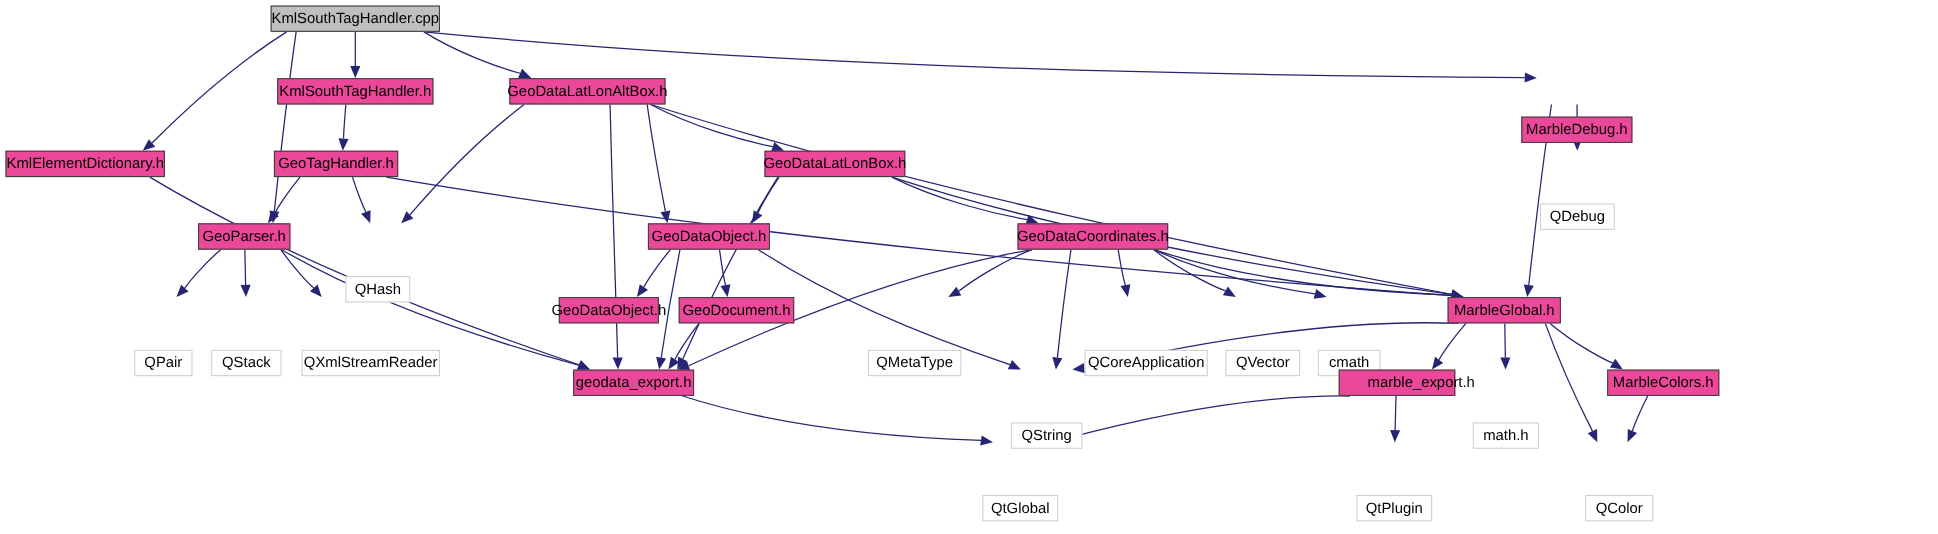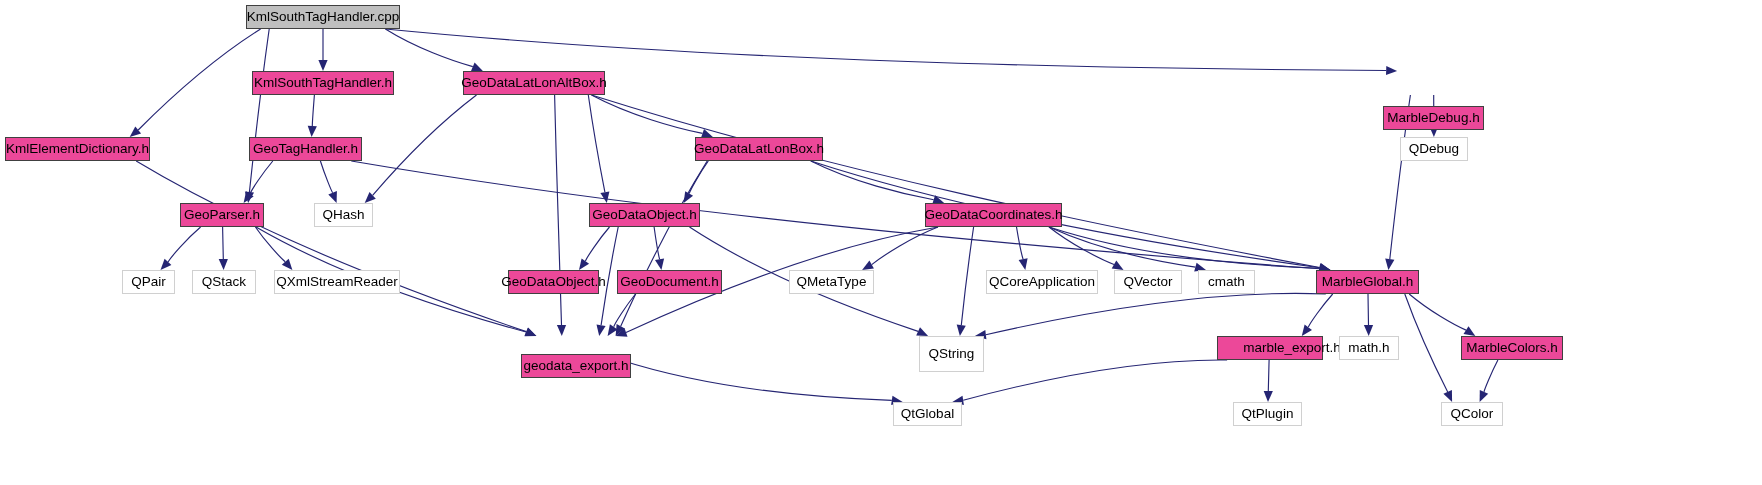--- a/index.html
+++ b/index.html
@@ -3,21 +3,21 @@
 <meta charset="utf-8">
 <style>
   html,body{margin:0;padding:0;background:#ffffff;}
   body{font-family:"Liberation Sans",sans-serif;}
   #graph-root{position:relative;width:1762px;height:485px;background:#fff;overflow:hidden;}
   svg.edges{position:absolute;left:0;top:0;width:1762px;height:485px;}
   .node{position:absolute;box-sizing:border-box;display:flex;align-items:center;justify-content:center;
         font-size:13.5px;line-height:1;color:#000;white-space:nowrap;}
   .node.solid{border:1.6px solid #404040;background:#ec4899;}
   .node.root{border:1.6px solid #404040;background:#bfbfbf;}
-  .node.ext{border:1.2px solid #d0d0d0;background:#ffffff;}
+  .node.ext{border:1.2px solid #d0d0d0;background:#ffffff;margin-top:48px;}
   .edge{fill:none;stroke:#252573;stroke-width:1.15px;}
   .arrowfill{fill:#252573;}
 </style>
 </head>
 <body>
 
 <div id="graph-root">
   <svg class="edges" viewBox="0 0 1762 485" preserveAspectRatio="none">
     <g id="edge-layer">
         <path class="edge" d="M 260.6 29.0 C 212.8 59.1, 166.5 101.6, 138.2 130.0"></path>
@@ -174,24 +174,24 @@
       </div>
       <div class="node ext" style="left: 1114px; top: 270px; width: 68px; height: 24px;">
         <span>QVector</span>
       </div>
       <div class="node ext" style="left: 1198px; top: 270px; width: 57px; height: 24px;">
         <span>cmath</span>
       </div>
       <div class="node solid" style="left: 1316px; top: 270px; width: 103px; height: 24px;">
         <span>MarbleGlobal.h</span>
       </div>
-      <div class="node solid" style="left: 521px; top: 336px; width: 110px; height: 24px; margin-top: 18px;">
+      <div class="node solid" style="left: 521px; top: 336px; width: 110px; height: 24px;">
         <span>geodata_export.h</span>
       </div>
-      <div class="node ext" style="left: 919px; top: 336px; width: 65px; height: 36px;">
+      <div class="node ext" style="left: 919px; top: 336px; width: 65px; height: 24px;">
         <span>QString</span>
       </div>
       <div class="node solid" style="left: 1217px; top: 336px; width: 106px; height: 24px; padding-left: 44px;">
         <span>marble_export.h</span>
       </div>
       <div class="node ext" style="left: 1339px; top: 336px; width: 60px; height: 24px;">
         <span>math.h</span>
       </div>
       <div class="node solid" style="left: 1461px; top: 336px; width: 102px; height: 24px;">
         <span>MarbleColors.h</span>

